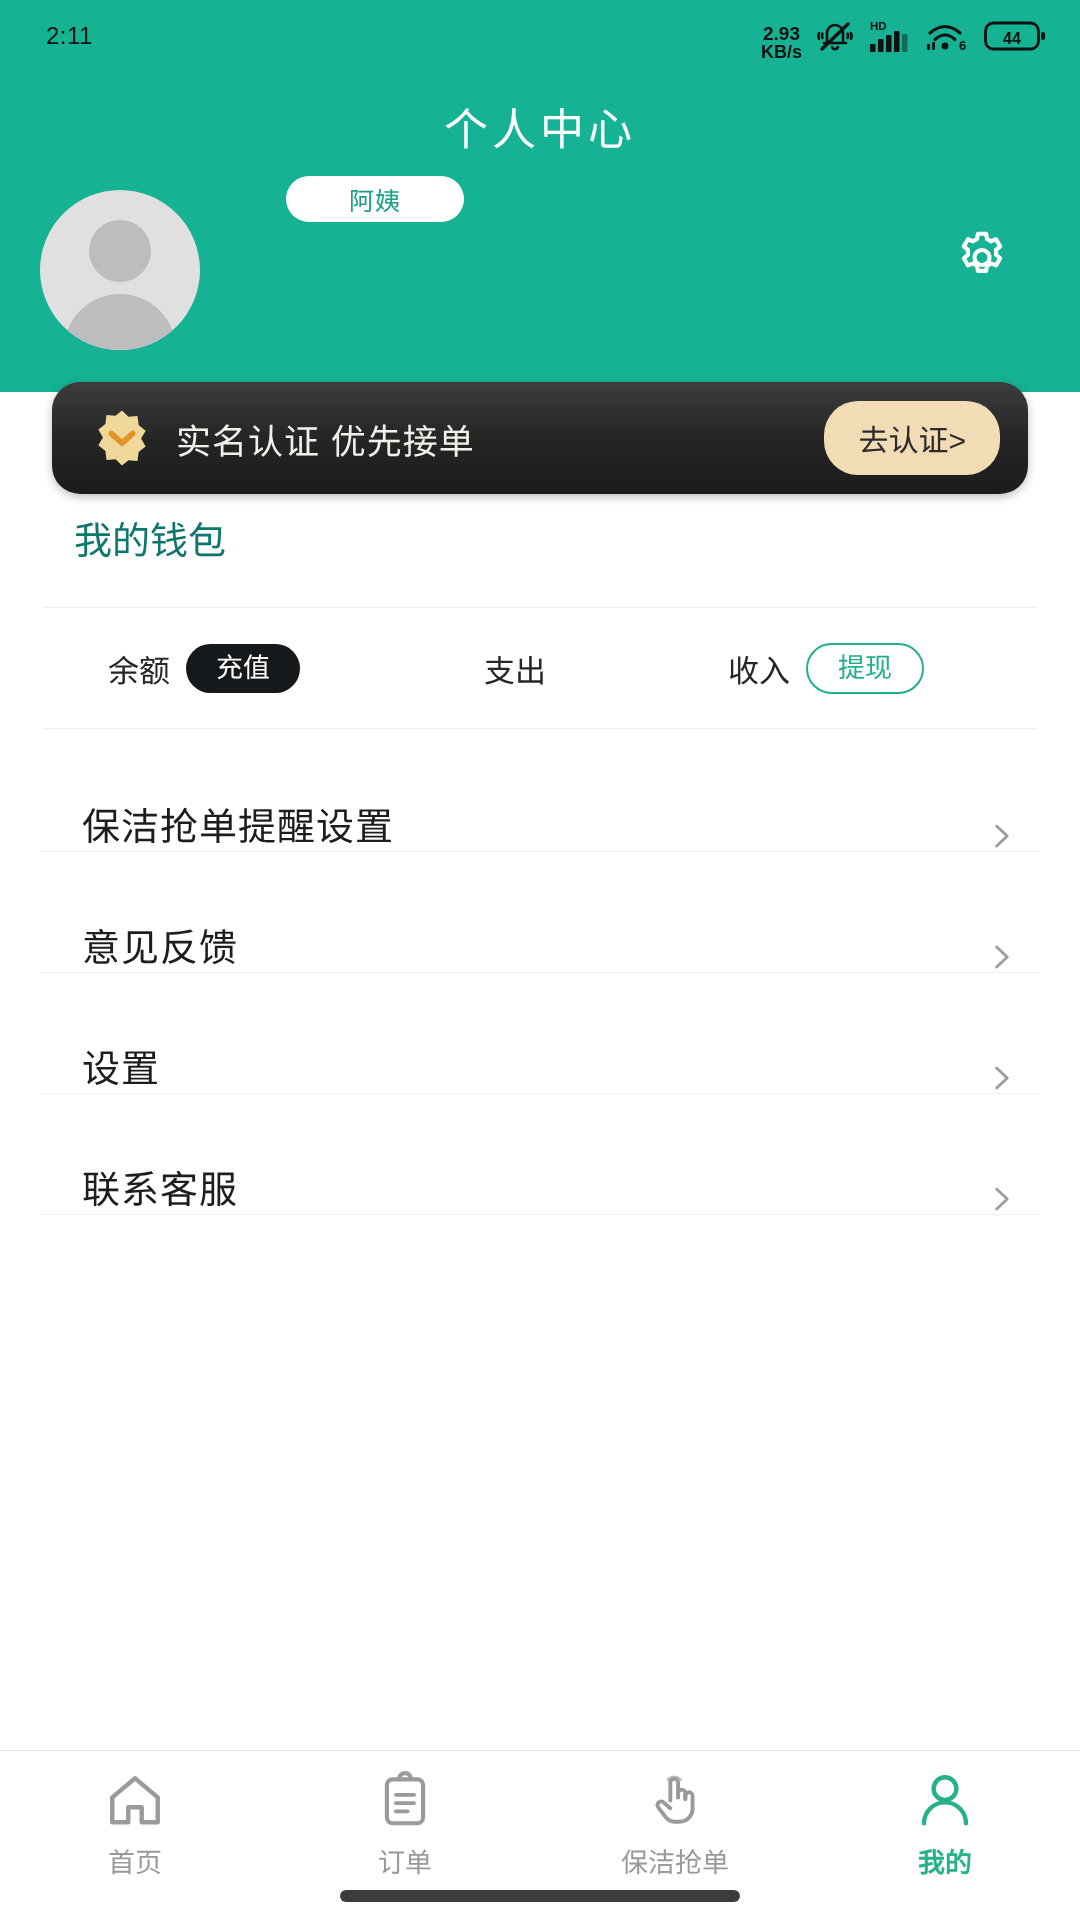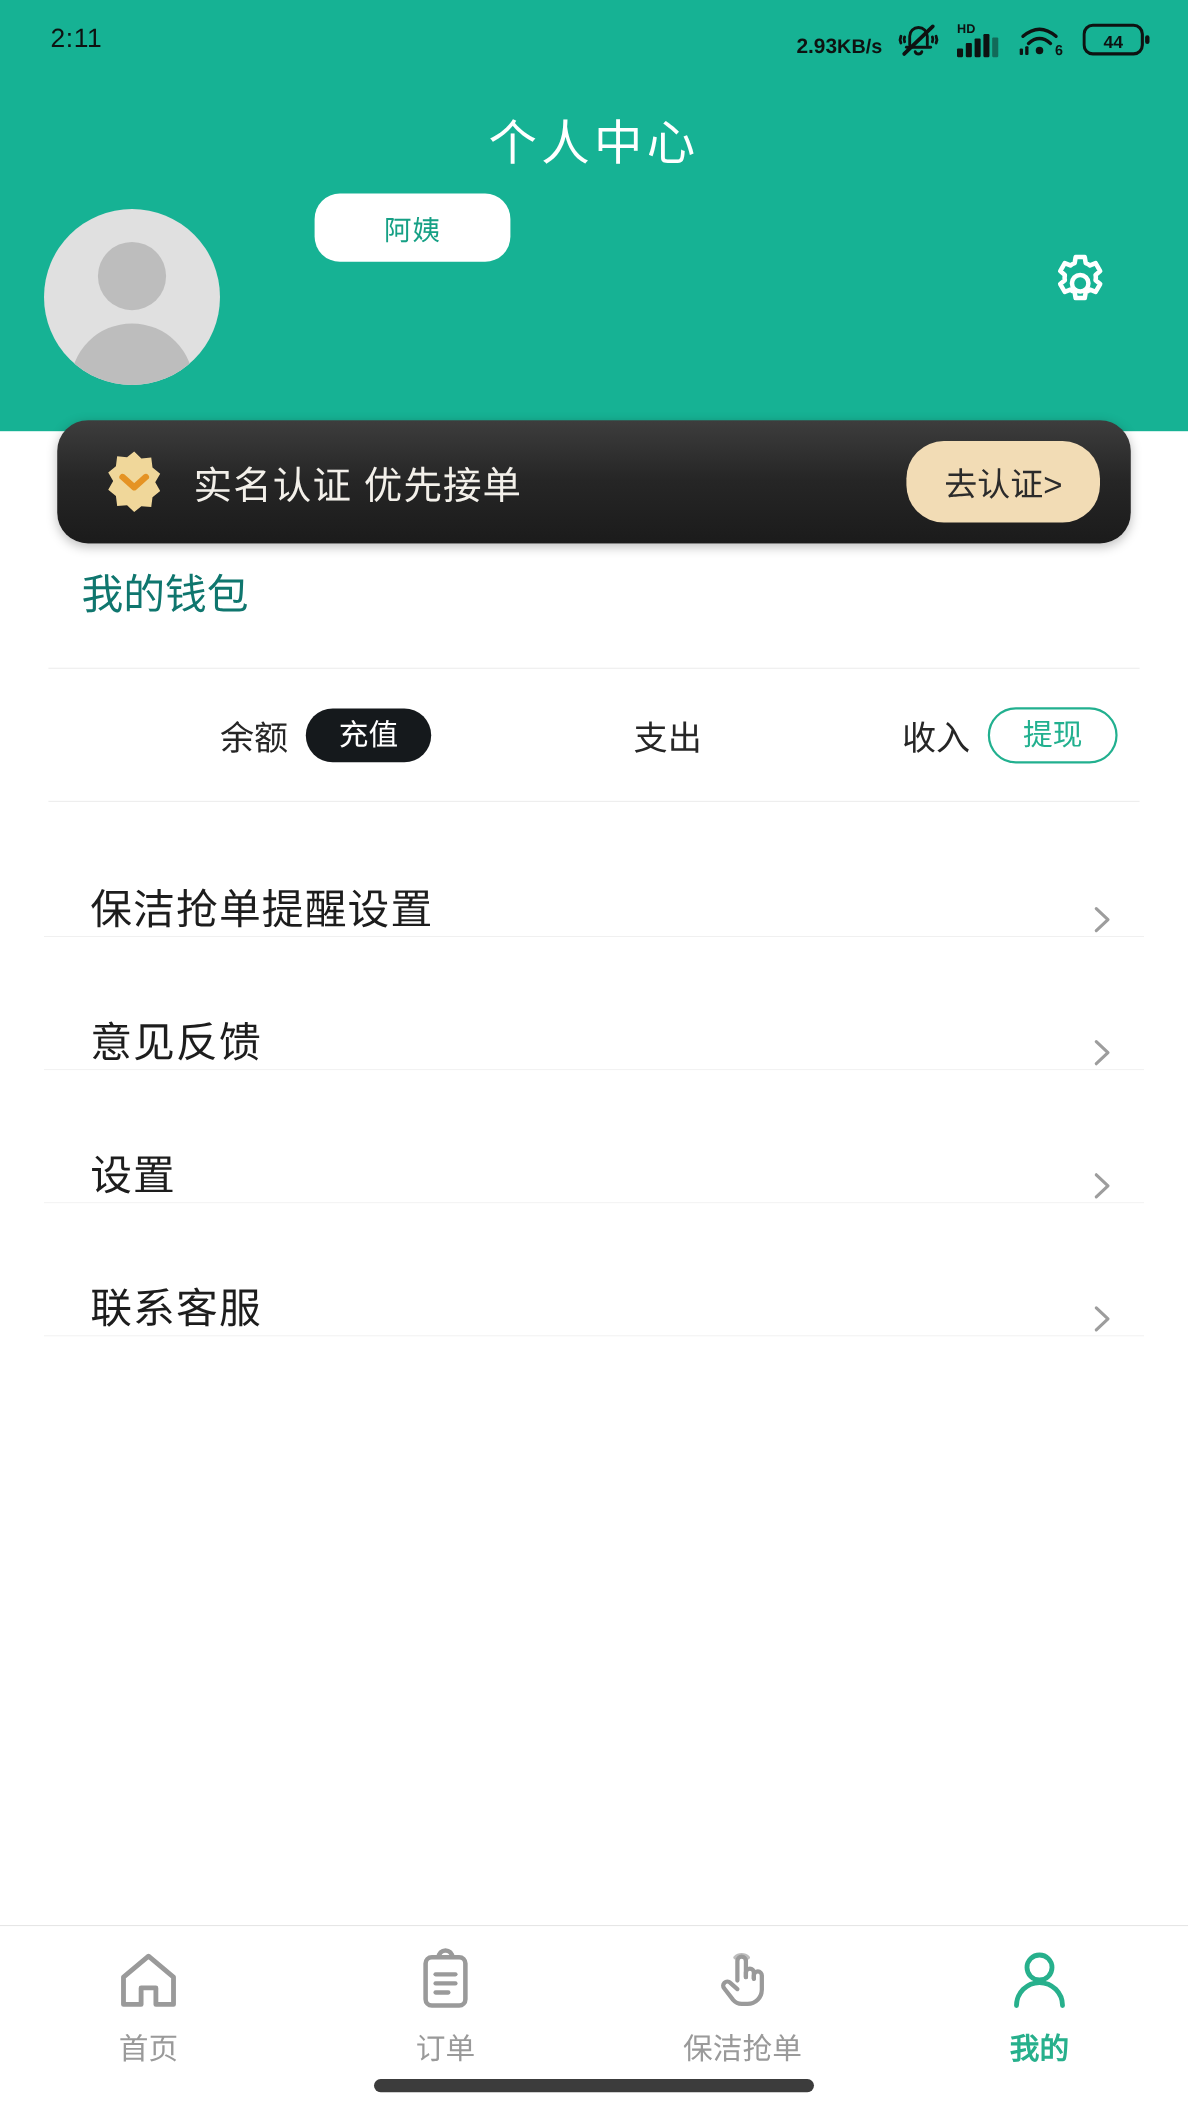--- a/index.html
+++ b/index.html
@@ -34,21 +34,21 @@
   .clock {
     font-size:24px; font-weight:400;
     letter-spacing:0.5px;
     color:#0e1211;
   }
   .status-right {
     margin-left:auto;
     display:flex; align-items:center; gap:13px;
   }
   .netspeed {
-    display:flex; flex-direction:row;
+    display:flex; flex-direction:column;
     align-items:center; justify-content:center;
     line-height:1.0;
     font-size:19px; font-weight:bold;
     color:#0e1211;
     margin-top:12px;
   }
   .netspeed .n2 { font-size:18px; }
   .si { display:block; }
 
   
@@ -89,21 +89,21 @@
     left:50%; bottom:-36px;
     transform:translateX(-50%);
     width:112px; height:92px;
     border-radius:56px 56px 0 0;
     background:#bdbdbd;
   }
   .name-pill {
     position:absolute;
     left:286px; top:-24px;
     min-width:178px;
-    height:62px;
+    height:46px;
     background:#ffffff;
     border-radius:23px;
     display:flex; align-items:center; justify-content:center;
     padding:0 26px;
   }
   .name-pill span {
     color:#16a085;
     font-size:25px;
     letter-spacing:1px;
   }
@@ -166,21 +166,20 @@
   }
   .hr {
     height:1px;
     background:#ededed;
     margin:0 44px;
   }
   .wallet-row {
     height:120px;
     display:flex; align-items:center;
     padding:0 64px 0 108px;
-    justify-content:flex-end;
   }
   .wcell {
     display:flex; align-items:center; gap:16px;
   }
   .wcell-label {
     font-size:31px;
     color:#262626;
   }
   .pill-dark {
     background:#15191c;

